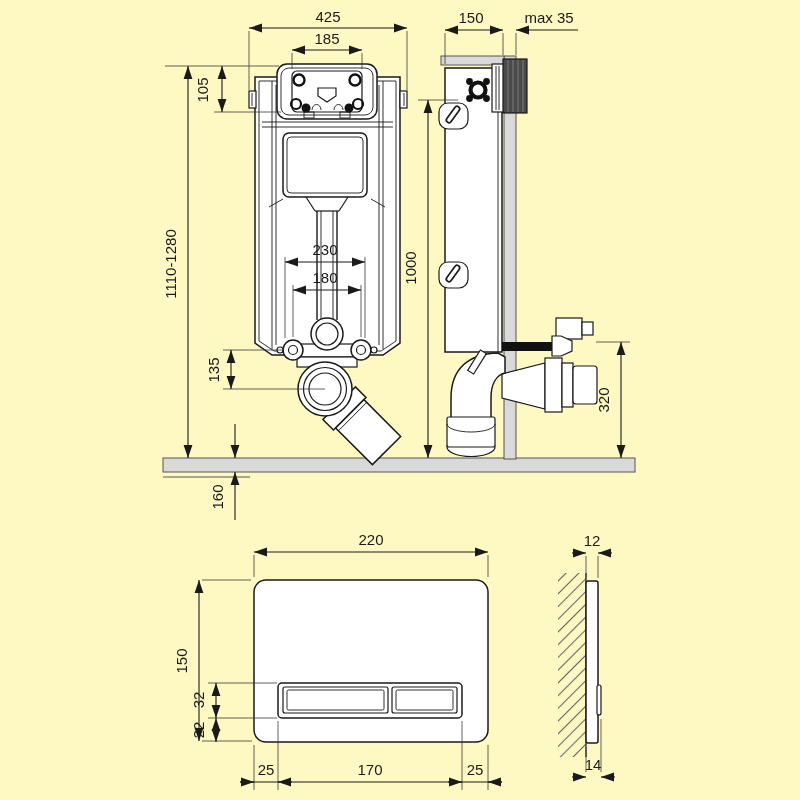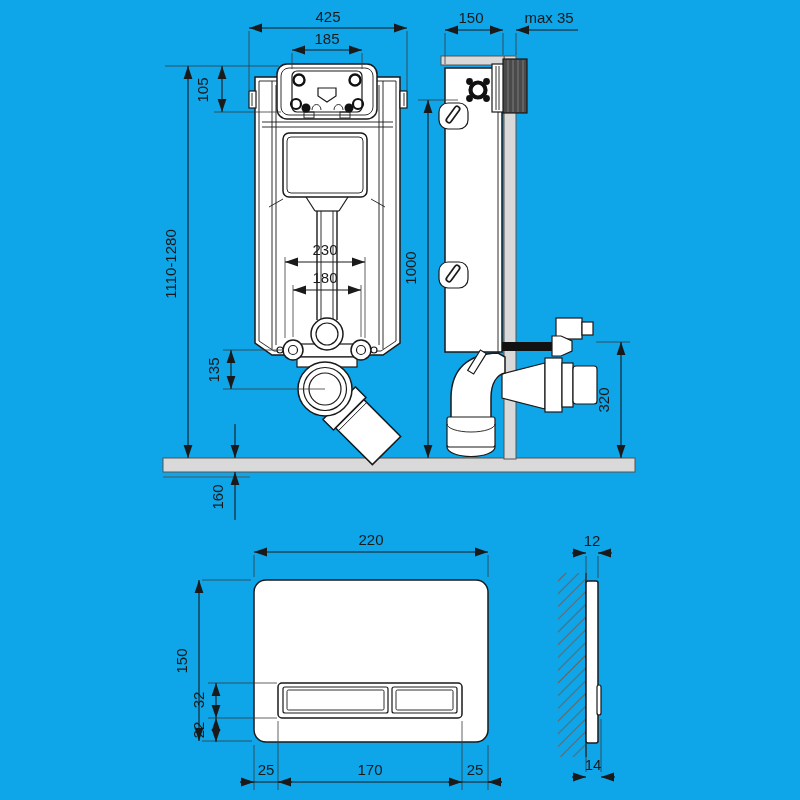--- a/index.html
+++ b/index.html
@@ -1,16 +1,16 @@
 <!DOCTYPE html>
 <html><head>
 <meta charset="utf-8">
 <style>
   html,body{margin:0;padding:0;background:#ffffff;}
-  .canvas{position:relative;width:800px;height:800px;background:#0ea5e9;overflow:hidden;
+  .canvas{position:relative;width:800px;height:800px;background:#fef9c3;overflow:hidden;
           font-family:"Liberation Sans", sans-serif;}
   svg{display:block;}
   svg text{font-family:"Liberation Sans", sans-serif;font-size:15px;fill:#1a1a1a;}
   .outline{fill:#ffffff;stroke:#1a1a1a;stroke-width:1.5;}
   .thin{fill:none;stroke:#1a1a1a;stroke-width:0.9;}
   .detail{fill:#ffffff;stroke:#1a1a1a;stroke-width:1.2;}
   .dim{stroke:#1a1a1a;stroke-width:1.1;fill:none;}
   .ext{stroke:#3a3a3a;stroke-width:0.8;fill:none;}
   .gray{fill:#d9d9d9;stroke:#555555;stroke-width:1;}
   .blk{fill:#111111;stroke:none;}

